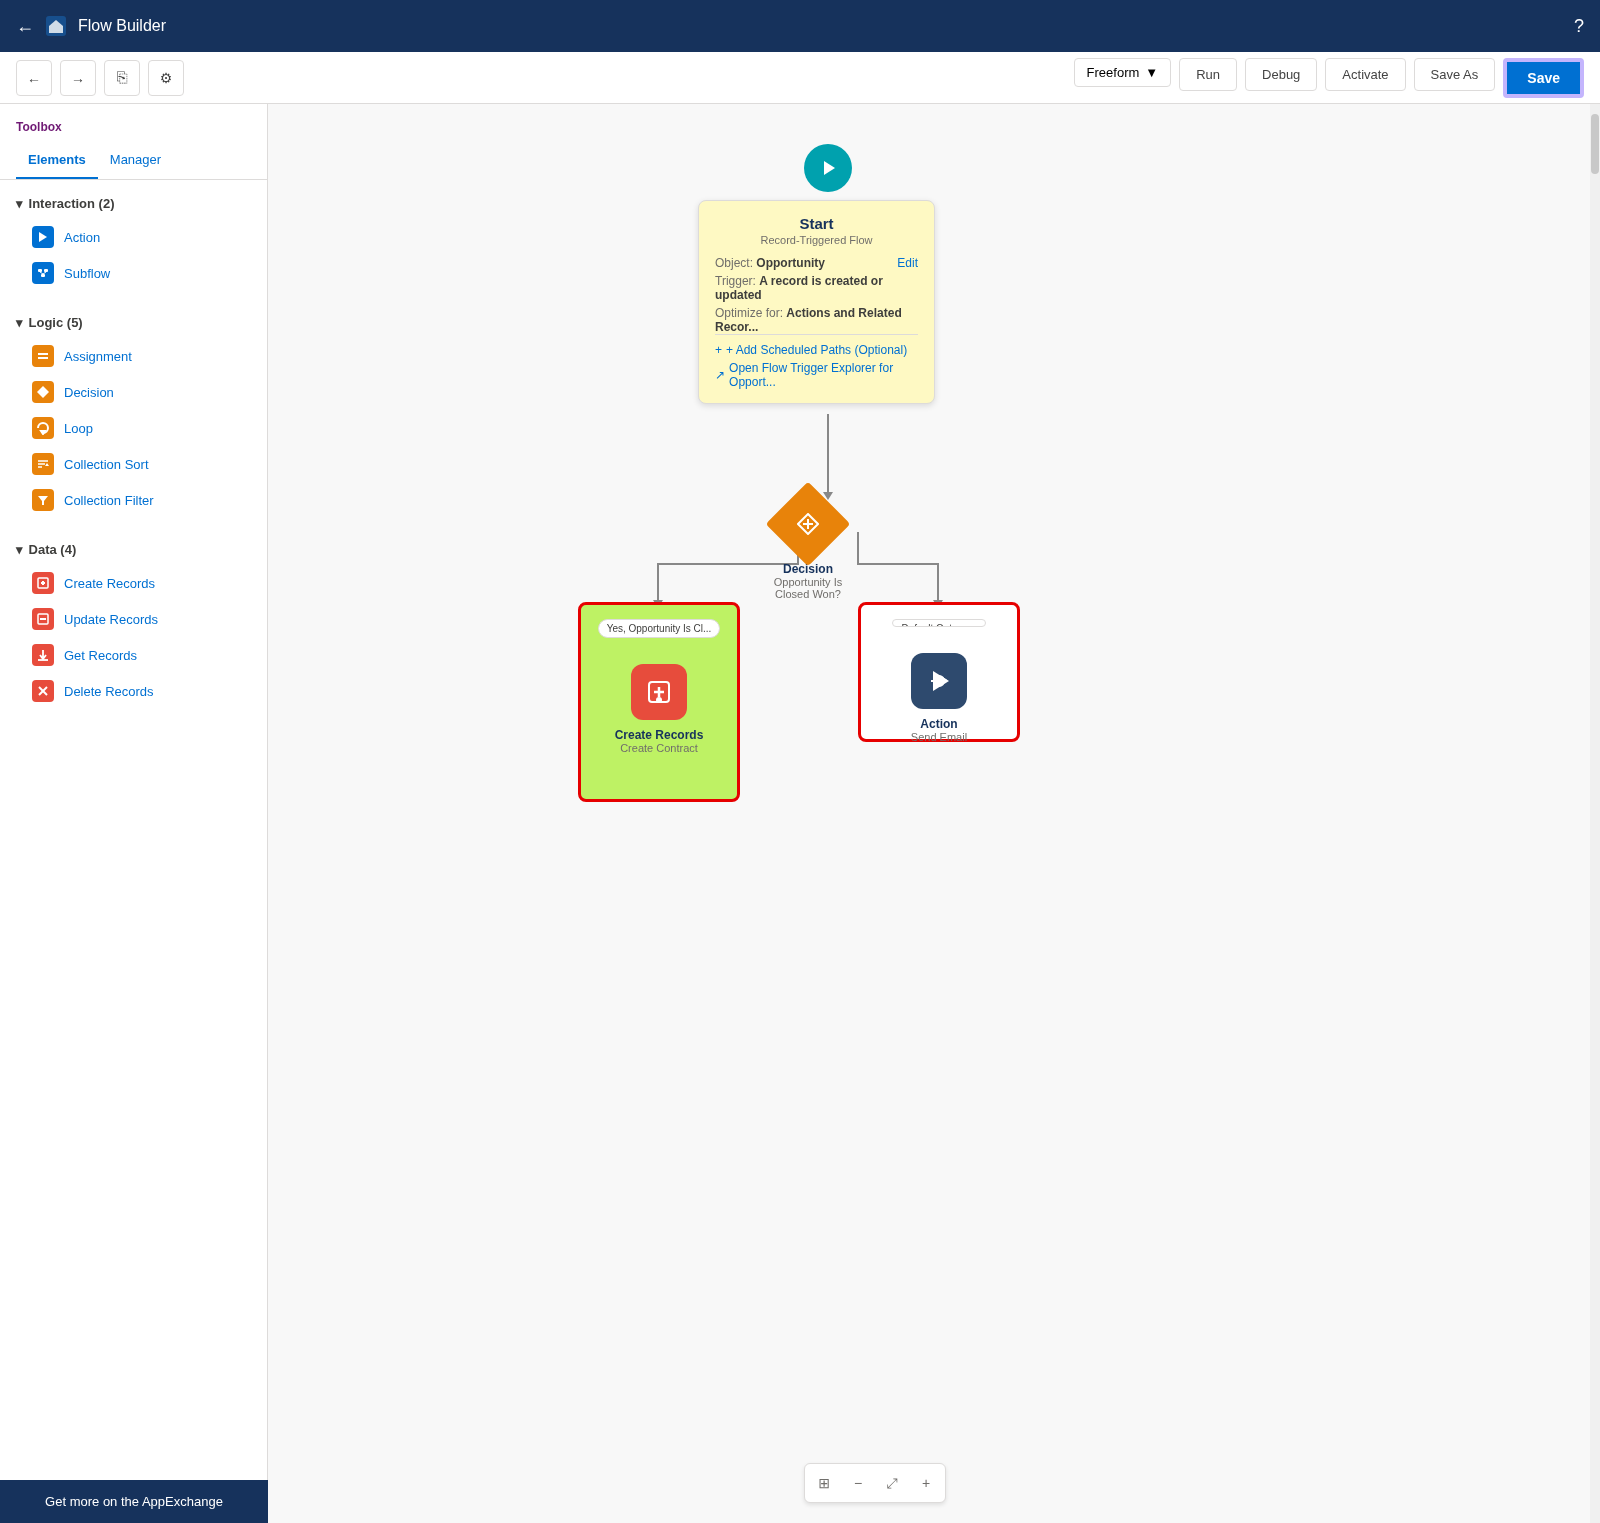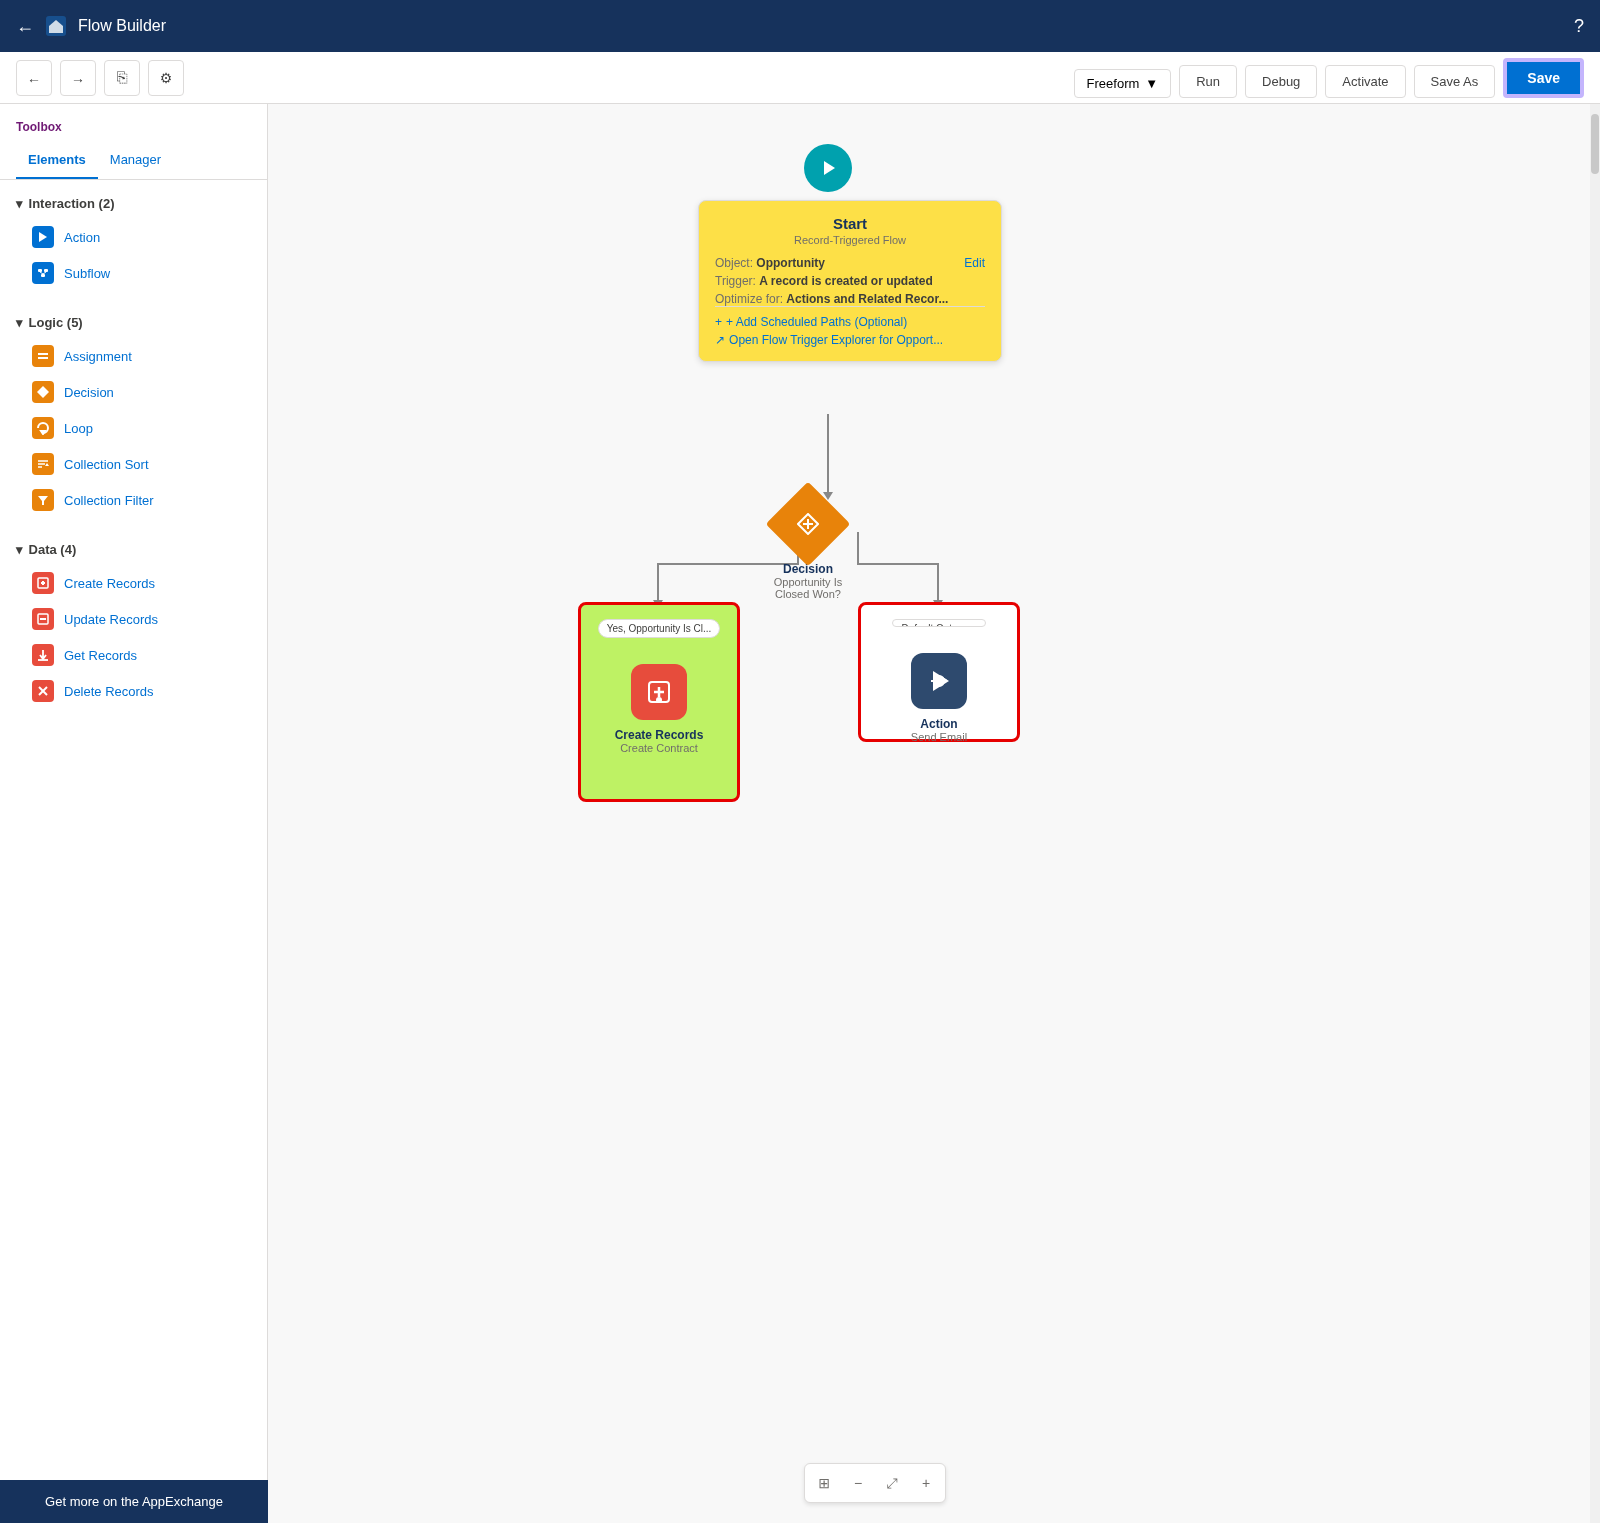--- a/index.html
+++ b/index.html
@@ -57,21 +57,21 @@
       cursor: pointer;
       font-size: 14px;
       color: #444;
       display: flex;
       align-items: center;
       justify-content: center;
       width: 36px;
       height: 36px;
     }
     .toolbar-spacer { flex: 1; }
-    .toolbar-right { display: flex; align-items: flex-end; gap: 8px; }
+    .toolbar-right { display: flex; align-items: flex-start; gap: 8px; }
     .freeform-select {
       border: 1px solid #dddbda;
       border-radius: 4px;
       padding: 6px 12px;
       font-size: 13px;
       background: white;
       cursor: pointer;
       display: flex;
       align-items: center;
       gap: 6px;
@@ -454,21 +454,21 @@
       </svg>
 
       <div style="position:absolute; top:40px; left:536px;">
         <div style="width:48px;height:48px;background:#00a1ae;border-radius:50%;display:flex;align-items:center;justify-content:center;">
           <svg width="20" height="20" viewBox="0 0 20 20" fill="white">
               <polygon points="6,3 17,10 6,17"></polygon>
             </svg>
         </div>
       </div>
 
-      <div style="position:absolute; top:96px; left:430px; background:#fde047; border:1px solid #dddbda; border-radius:8px; padding:14px 16px; width:304px; box-shadow:0 2px 6px rgba(0,0,0,0.12); font-size:12px; color:#3e3e3c;">
+      <div style="position:absolute; top:96px; left:430px; background:#fef9c3; border:1px solid #dddbda; border-radius:8px; padding:14px 16px; width:237px; box-shadow:0 2px 6px rgba(0,0,0,0.12); font-size:12px; color:#3e3e3c;">
         <div style="font-size:15px;font-weight:700;text-align:center;color:#16325c;margin-bottom:2px;">Start</div>
         <div style="font-size:11px;text-align:center;color:#706e6b;margin-bottom:10px;">Record-Triggered Flow</div>
         <div style="margin-bottom:4px;">
           <span style="color:#706e6b;">Object:</span>
           <span style="font-weight:700;">Opportunity</span>
           <span style="float:right;color:#0070d2;cursor:pointer;">Edit</span>
         </div>
         <div style="margin-bottom:4px;color:#3e3e3c;">
           <span style="color:#706e6b;">Trigger:</span>
           <span style="font-weight:700;">A record is created or updated</span>

